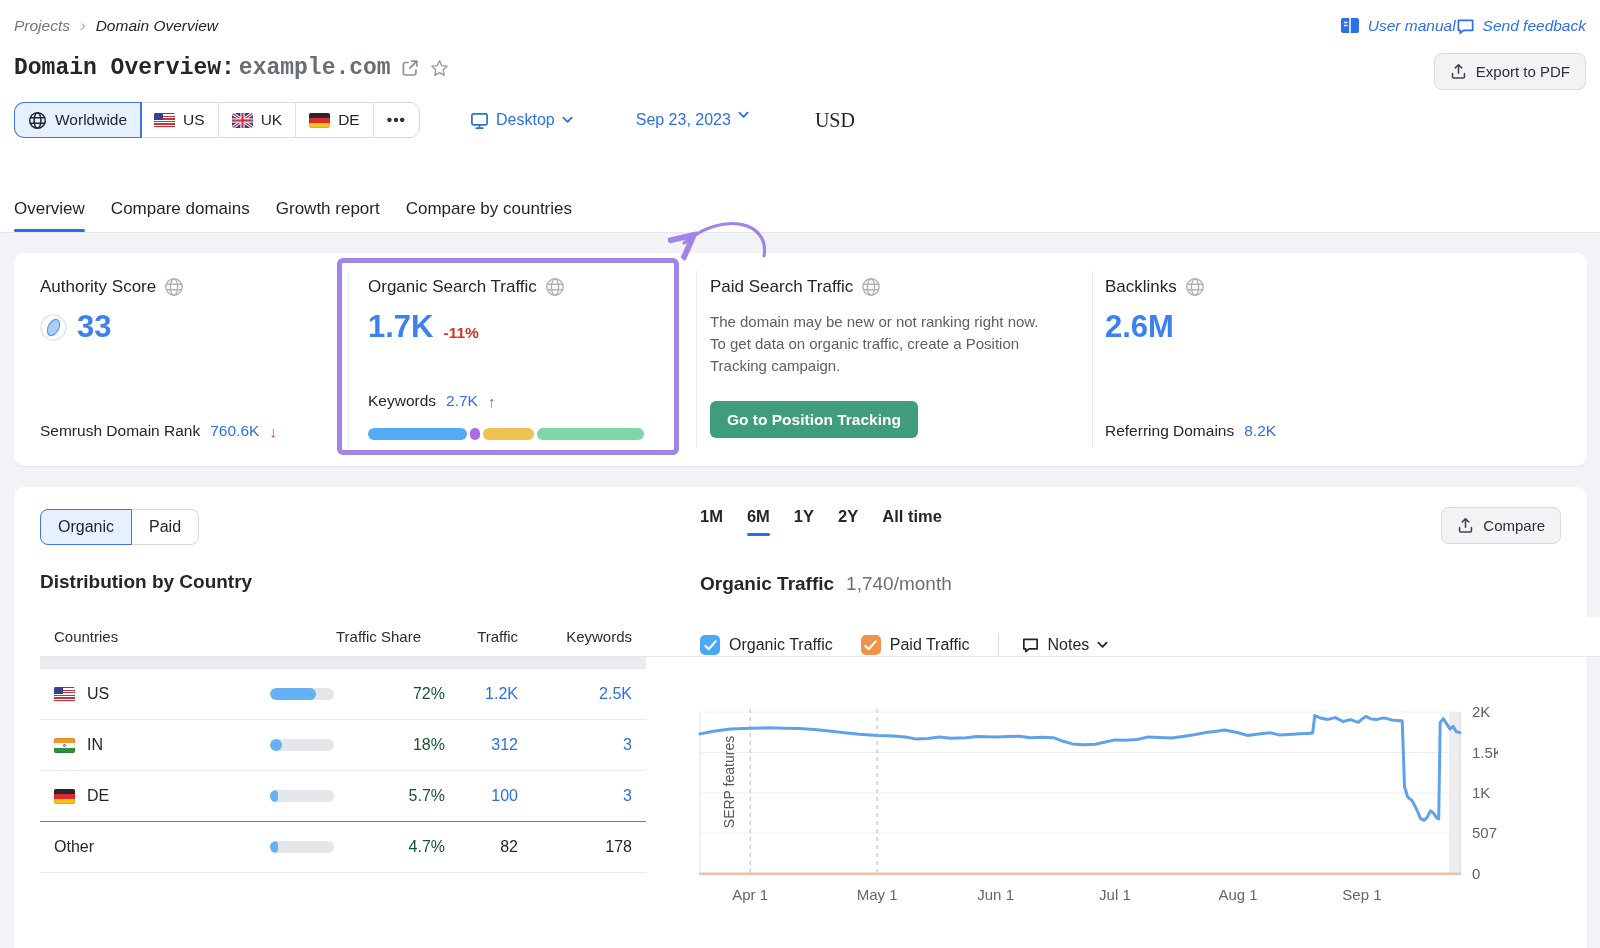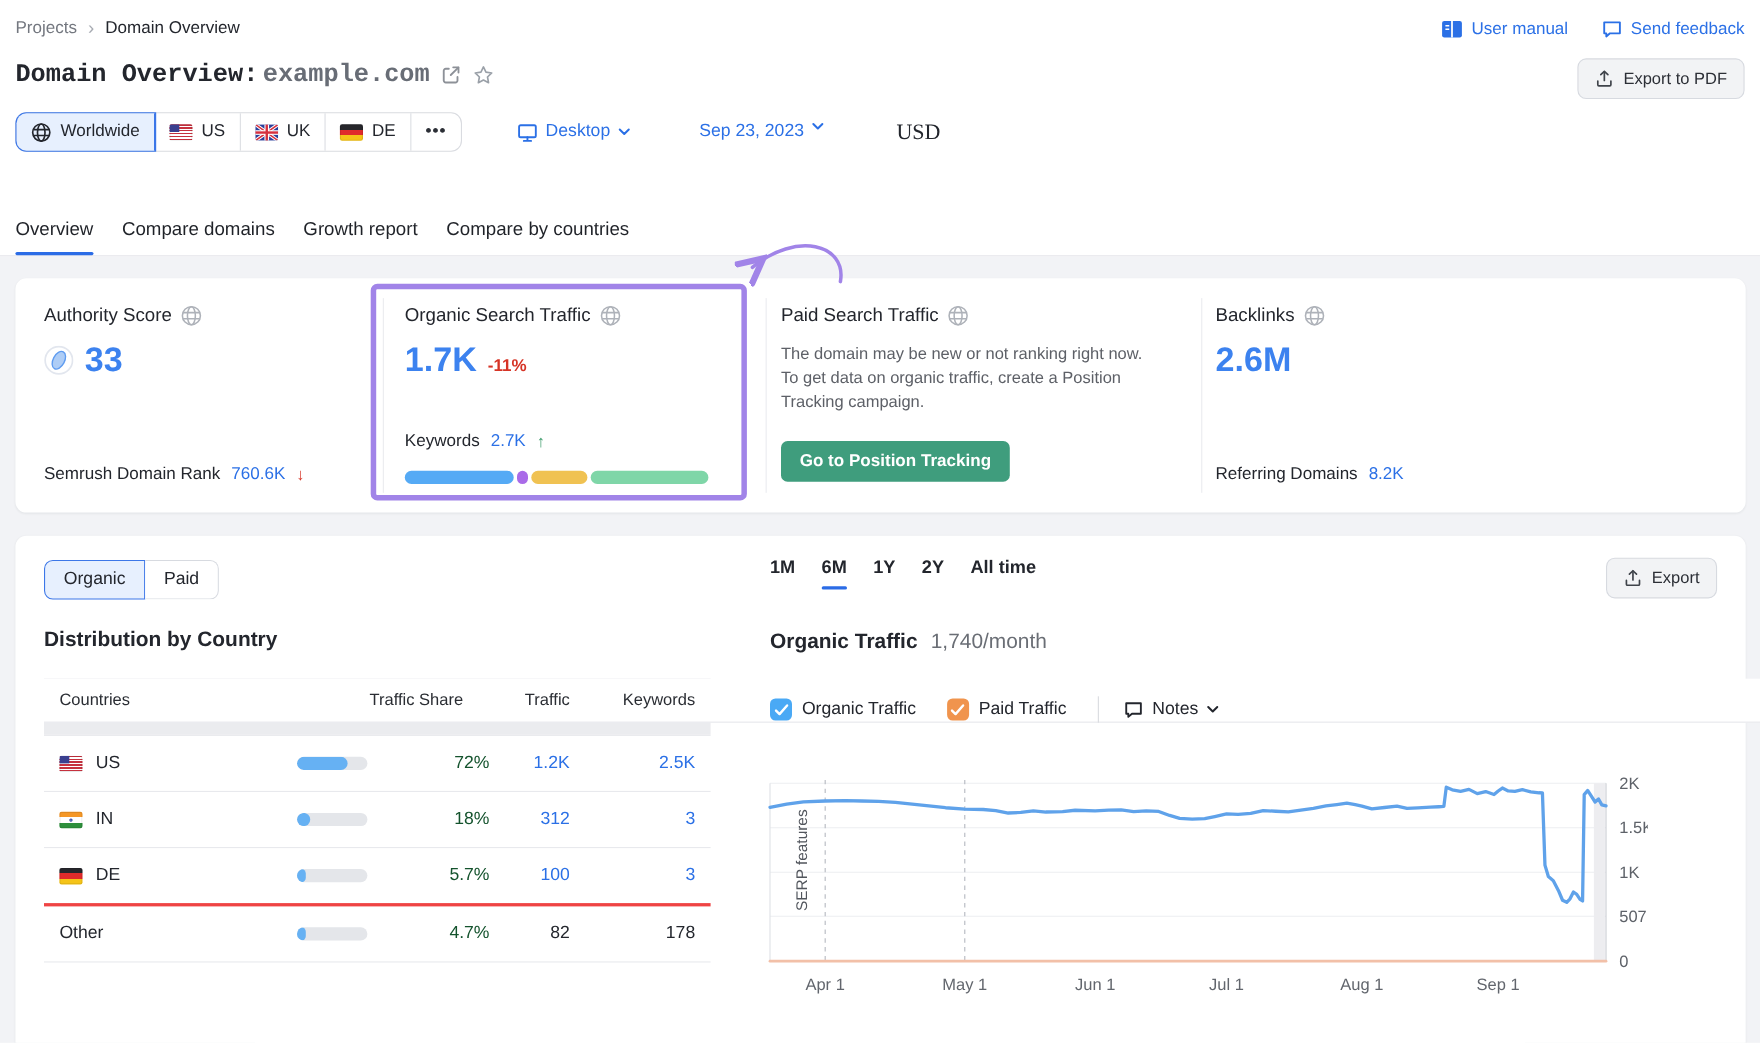--- a/index.html
+++ b/index.html
@@ -6,26 +6,26 @@
   body{
     width:1600px;height:948px;overflow:hidden;
     background:#f2f3f6;color:#23262d;
     font-family:"Liberation Sans","DejaVu Sans",sans-serif;
   }
   .page{position:relative;width:1600px;height:948px;}
   svg{display:block;}
   .lnk{color:#2b70e6;}
   
   .header{position:absolute;top:0;left:0;width:1600px;height:233px;background:#fff;border-bottom:1px solid #e6e7eb;box-sizing:border-box;}
-  .topbar{position:absolute;top:16px;left:14px;right:14px;display:flex;justify-content:space-between;align-items:flex-end;font-size:15.5px;}
+  .topbar{position:absolute;top:16px;left:14px;right:14px;display:flex;justify-content:space-between;align-items:center;font-size:15.5px;font-style:italic;}
   .breadcrumb{display:flex;align-items:center;gap:10px;}
   .bc-item{color:#73777f;cursor:pointer;}
   .bc-sep{color:#a7abb2;font-size:17px;}
   .bc-current{color:#23262d;}
-  .top-links{display:flex;align-items:center;gap:30px;}
+  .top-links{display:flex;align-items:center;}
   .top-link{display:flex;align-items:center;gap:8px;color:#2b70e6;cursor:pointer;font-size:15.5px;}
   .title-row{position:absolute;top:55px;left:14px;display:flex;align-items:center;gap:9px;}
   .title-row h1{margin:0;font-size:23px;font-weight:700;font-family:Liberation Mono, monospace;}
   .t-gray{color:#686d76;margin-left:4px;}
   .icon-btn{cursor:pointer;display:flex;align-items:center;}
   .gray-btn{display:flex;align-items:center;gap:9px;background:#f2f3f5;border:1px solid #d7dae0;border-radius:8px;
     font-size:15px;color:#2c2f36;padding:0 15px;height:37px;cursor:pointer;font-family:inherit;}
   .export-pdf{position:absolute;top:53px;right:14px;}
   .filter-row{position:absolute;top:102px;left:14px;right:14px;display:flex;align-items:center;}
   .chips{display:flex;background:#fff;border:1px solid #d9dbe0;border-radius:10px;height:36px;box-sizing:border-box;}
@@ -64,21 +64,21 @@
   .toggle{position:absolute;left:26px;top:22px;display:flex;}
   .tg-chip{height:36px;box-sizing:border-box;display:flex;align-items:center;padding:0 17px;font-size:16px;cursor:pointer;border:1px solid #d7dae0;background:#fff;}
   .tg-chip:first-child{border-radius:8px 0 0 8px;}
   .tg-chip:last-child{border-radius:0 8px 8px 0;border-left:none;}
   .tg-chip.selected{background:#e7f0fe;border:1px solid #3c77e8;}
   .dist-title{position:absolute;left:26px;top:84px;font-size:19px;font-weight:700;}
   .ctable{position:absolute;left:26px;top:130px;width:606px;font-size:16px;}
   .crow{display:grid;grid-template-columns:230px 64px 111px 73px 114px;align-items:center;padding-right:14px;height:50px;border-top:1px solid #e8e9ed;}
   .crow.header{height:40px;border-top:none;font-size:15px;color:#2a2d33;}
   .crow.highlight{background:#ebecef;}
-  .crow.separator{border-top:3px solid #ef4444;}
+  .crow.separator{border-top:1px solid #ef4444;}
   .crow:last-child{border-bottom:1px solid #e8e9ed;}
   .c-name{display:flex;align-items:center;gap:12px;padding-left:14px;}
   .c-share{text-align:right;color:#14532d;}
   .c-num{text-align:right;}
   .c-num.link{color:#2b70e6;cursor:pointer;}
   .h-share{grid-column:2/4;text-align:right;padding-right:24px;}
   .h-right{text-align:right;}
   .bar-track{width:64px;height:12px;border-radius:6px;background:#e4e6ea;overflow:hidden;}
   .bar-fill{height:12px;border-radius:6px;background:#66b1f3;}
   .flag{width:21px;height:15px;border-radius:2px;display:inline-block;position:relative;overflow:hidden;box-shadow:inset 0 0 0 1px rgba(0,0,0,.09);flex:none;}
@@ -427,21 +427,21 @@
       </div>
 
     <button class="gray-btn export-btn">
       <span>
           <svg width="17" height="17" viewBox="0 0 20 20" fill="none" stroke="#3f434a" stroke-width="1.8" stroke-linecap="round" stroke-linejoin="round">
             <path d="M10 12V2.5"></path>
             <path d="M6.2 5.8 10 2.2l3.8 3.6"></path>
             <path d="M3 12.5v4a1.2 1.2 0 0 0 1.2 1.2h11.6a1.2 1.2 0 0 0 1.2-1.2v-4"></path>
           </svg>
         </span>
-      <span>Export</span>
+      <span>Compare</span>
     </button>
 
     <div class="traffic-title">
       <span class="tt-main">Organic Traffic</span>
       <span class="tt-sub">1,740/month</span>
     </div>
 
     <div class="legend">
       <span id="legend-items" style="display:flex;align-items:center">
           <span class="leg-item">

